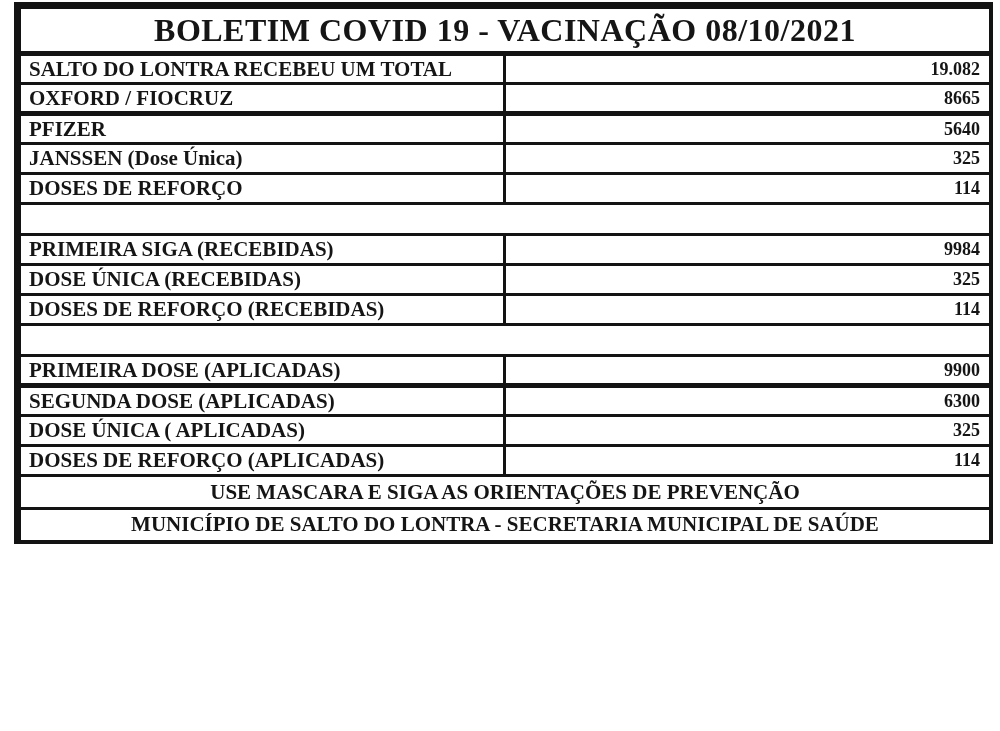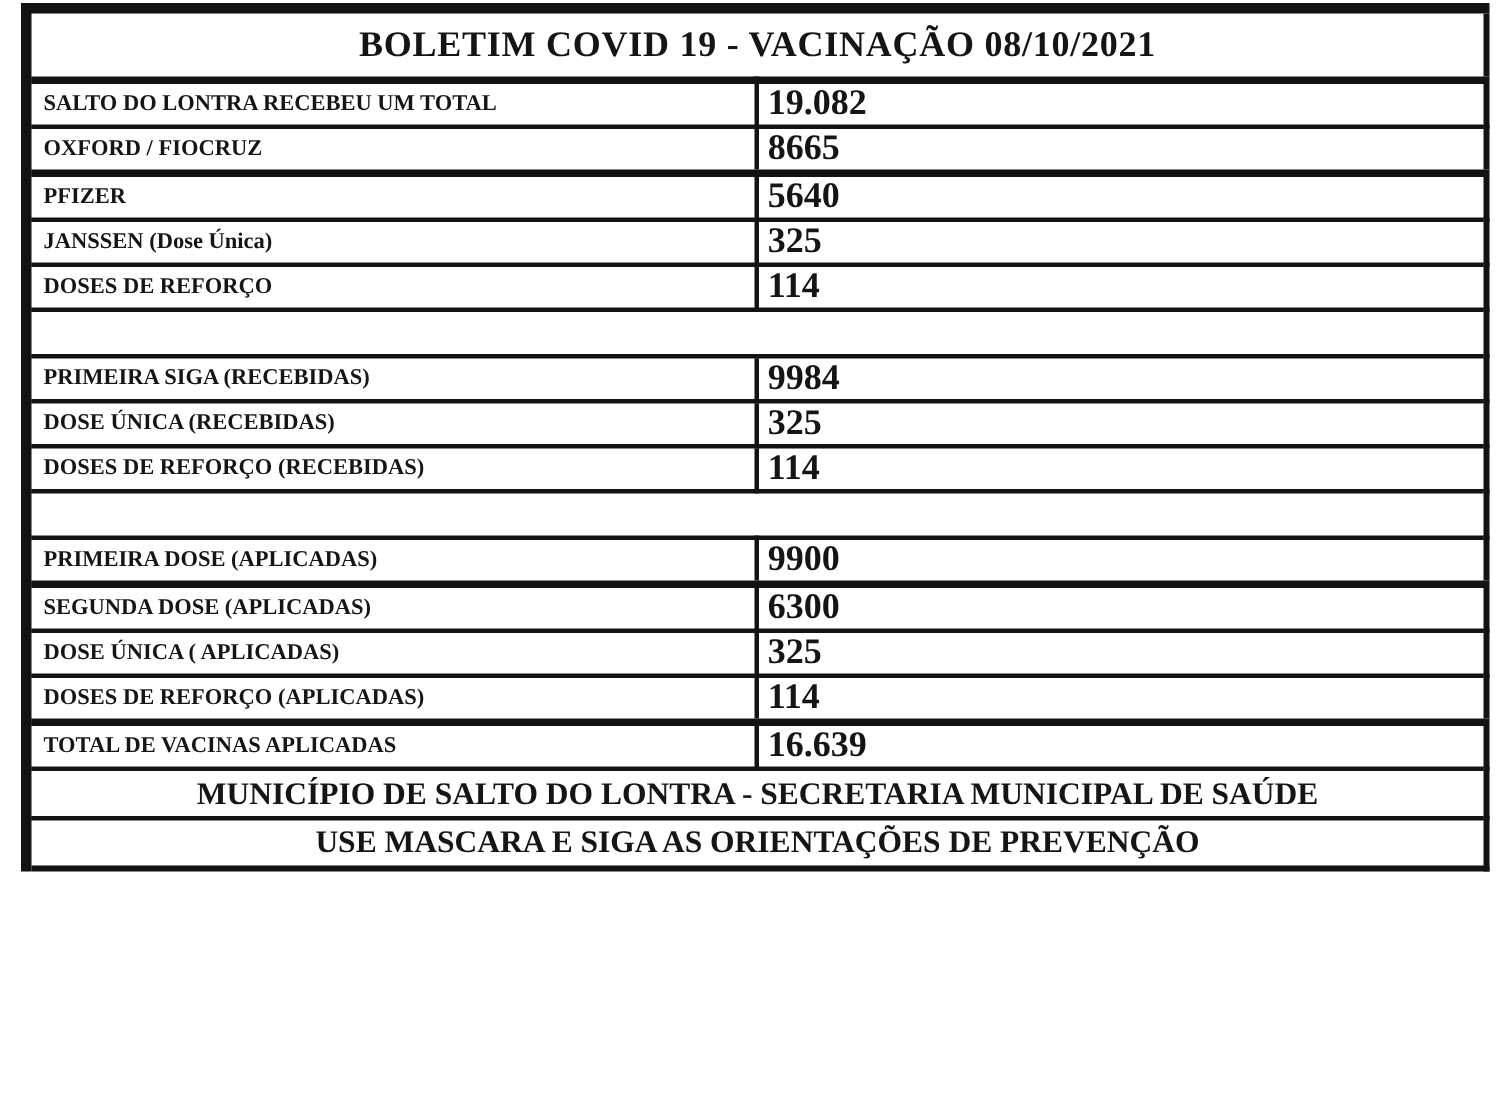--- a/index.html
+++ b/index.html
@@ -39,33 +39,34 @@
   td{
     border:3px solid var(--border-color);
     font-weight:bold;
     overflow:hidden;
     white-space:nowrap;
   }
   td.title-cell{
     height:48px;
     text-align:center;
     vertical-align:middle;
-    font-size:24px;
+    font-size:32px;
     letter-spacing:0.5px;
     border-bottom:5px solid var(--border-color);
   }
   td.label-cell{
     height:30px;
-    font-size:15px;
+    font-size:21px;
     padding:0 6px 0 8px;
     vertical-align:middle;
   }
   td.value-cell{
     width:29.8%;
-    font-size:24px;
+    font-size:18px;
+    text-align:right;
     padding:0 9px 0 6px;
     vertical-align:middle;
   }
   tr.heavy td{
     border-top-width:5px;
     font-family:Liberation Serif, serif;
   }
   tr.spacer-row td{
     height:31px;
   }
@@ -149,25 +150,21 @@
   <tr>
     <td class="label-cell">DOSE ÚNICA ( APLICADAS)</td>
     <td class="value-cell">325</td>
   </tr>
 
   <tr>
     <td class="label-cell">DOSES DE REFORÇO (APLICADAS)</td>
     <td class="value-cell">114</td>
   </tr>
 
-  <tr class="heavy">
-    <td class="label-cell">TOTAL DE VACINAS APLICADAS</td>
-    <td class="value-cell">16.639</td>
-  </tr>
 <tr>
-        <td class="footer-cell" colspan="2">MUNICÍPIO DE SALTO DO LONTRA - SECRETARIA MUNICIPAL DE SAÚDE</td>
+        <td class="footer-cell" colspan="2">USE MASCARA E SIGA AS ORIENTAÇÕES DE PREVENÇÃO</td>
       </tr>
       <tr>
-        <td class="footer-cell" colspan="2">USE MASCARA E SIGA AS ORIENTAÇÕES DE PREVENÇÃO</td>
+        <td class="footer-cell" colspan="2">MUNICÍPIO DE SALTO DO LONTRA - SECRETARIA MUNICIPAL DE SAÚDE</td>
       </tr>
     </tbody>
   </table>
 </div>
 
 </body></html>

